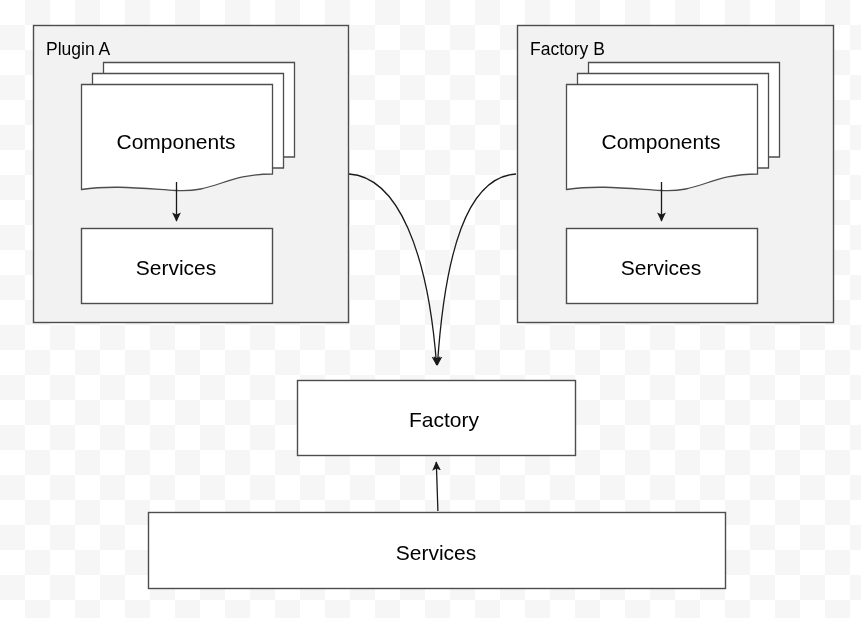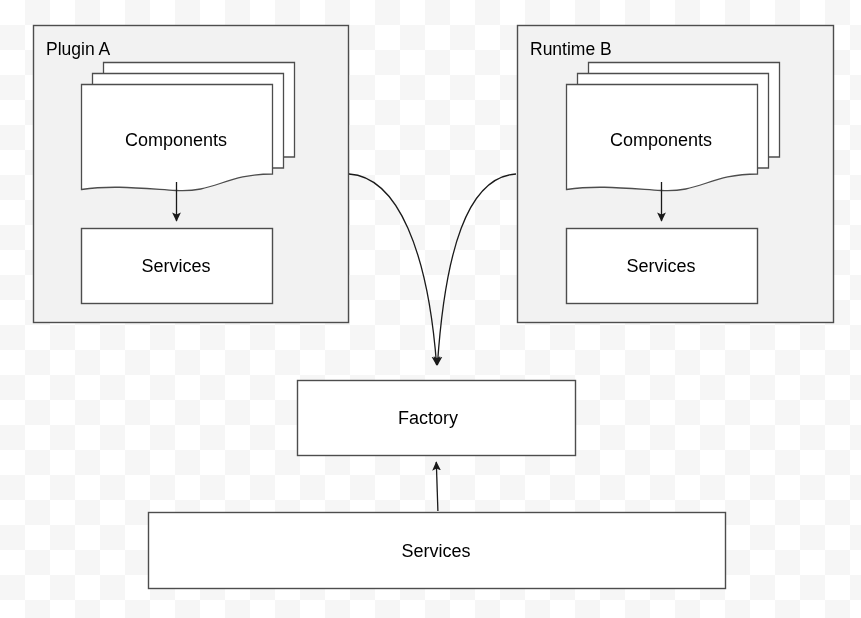--- a/index.html
+++ b/index.html
@@ -33,21 +33,21 @@
     position: absolute;
     color: #000000;
     white-space: nowrap;
     -webkit-font-smoothing: antialiased;
   }
   .lbl-container-title {
     font-size: 17.5px;
     line-height: 1;
   }
   .lbl-node {
-    font-size: 18px;
+    font-size: 21px;
     line-height: 1;
     text-align: center;
     transform: translateX(-50%);
   }
   .hit {
     position: absolute;
     background: transparent;
   }
 </style>
 </head>
@@ -99,31 +99,31 @@
 
     <path d="M 349 174 C 398 177 428 252 436.6 365" fill="none" stroke="#1a1a1a" stroke-width="1.3" marker-end="url(#arrowFilled)"></path>
 
     <path d="M 516 174 C 467 177 445 252 437.4 365" fill="none" stroke="#1a1a1a" stroke-width="1.3" marker-end="url(#arrowFilled)"></path>
 
     <path d="M 437.9 511 L 436.3 462" fill="none" stroke="#1a1a1a" stroke-width="1.3" marker-end="url(#arrowFilled)"></path>
   </svg>
 
   <div class="lbl lbl-container-title" style="left:46px; top:41px;">Plugin A</div>
 
-  <div class="lbl lbl-container-title" style="left:530px; top:41px;">Runtime B</div>
+  <div class="lbl lbl-container-title" style="left:530px; top:41px;">Factory B</div>
 
   <div class="lbl lbl-node" style="left:176px; top:131px;">Components</div>
 
   <div class="lbl lbl-node" style="left:176px; top:257px;">Services</div>
 
   <div class="lbl lbl-node" style="left:661px; top:131px;">Components</div>
 
   <div class="lbl lbl-node" style="left:661px; top:257px;">Services</div>
 
-  <div class="lbl lbl-node" style="left:428px; top:409px;text-align:center;">Factory</div>
+  <div class="lbl lbl-node" style="left:444px; top:409px;text-align:center;">Factory</div>
 
   <div class="lbl lbl-node" style="left:436px; top:542px;">Services</div>
 
   <div class="hit" style="left:33px; top:25px; width:316px; height:298px;"></div>
   <div class="hit" style="left:517px; top:25px; width:317px; height:298px;"></div>
 
   <div class="hit" style="left:81px; top:62px; width:214px; height:129px;"></div>
   <div class="hit" style="left:81px; top:228px; width:192px; height:76px;"></div>
 
   <div class="hit" style="left:566px; top:62px; width:214px; height:129px;"></div>

